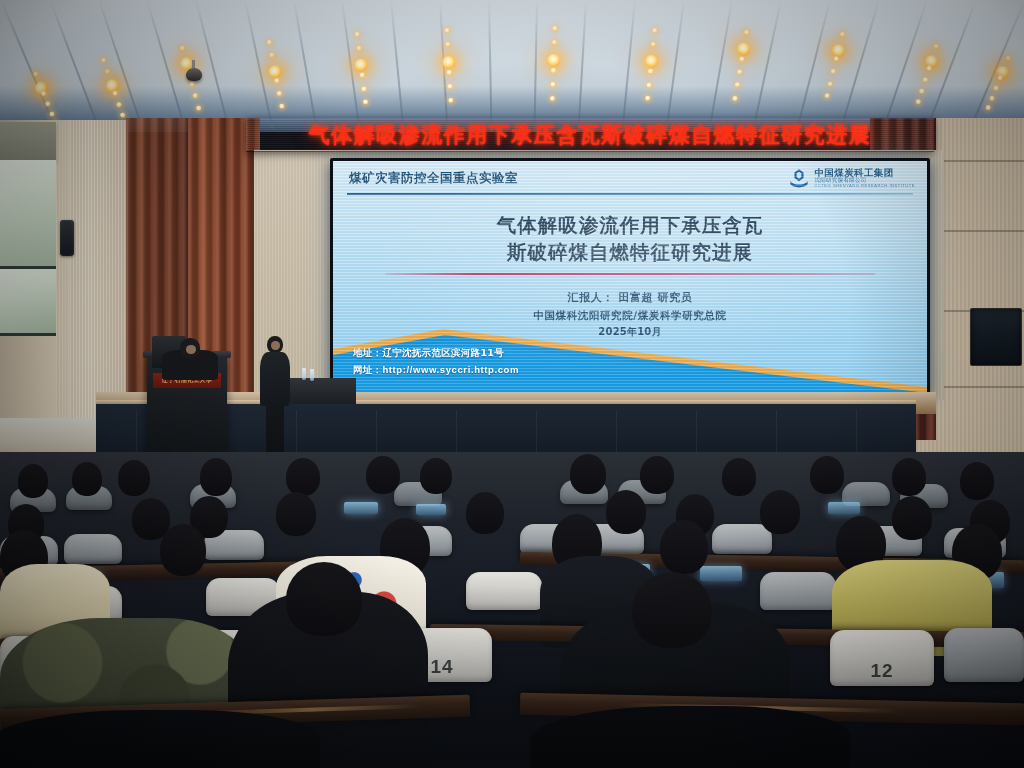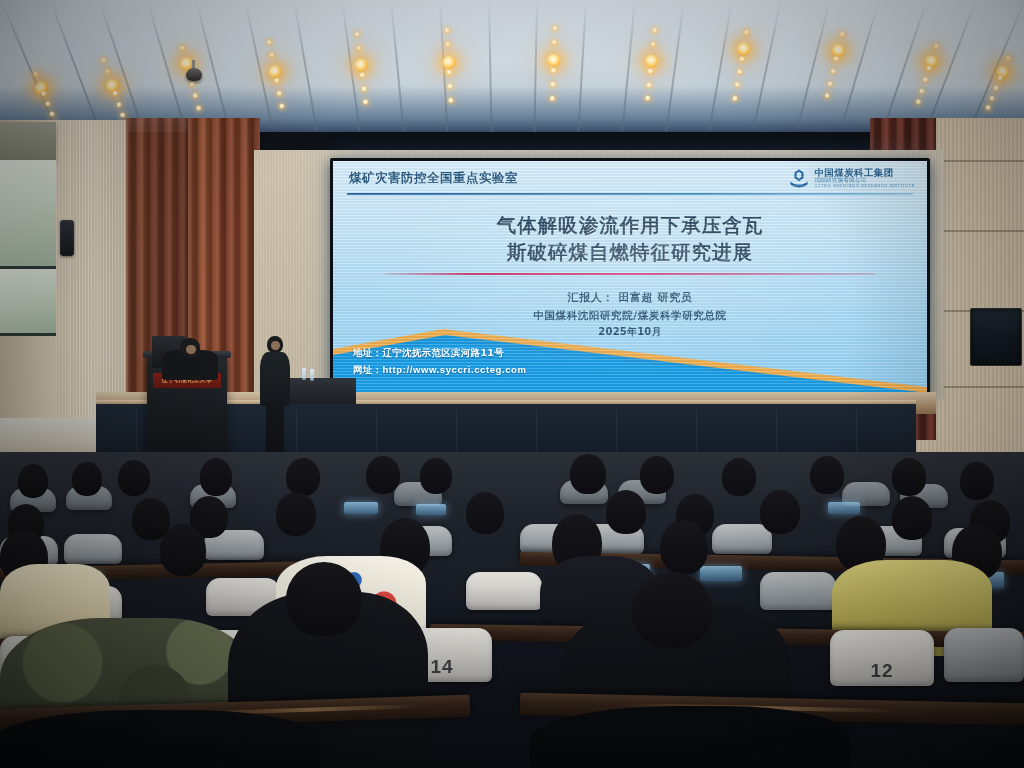--- a/index.html
+++ b/index.html
@@ -481,20 +481,23 @@
     <div class="spk-right" style="left:56px;top:190px;width:52px;height:58px;"></div>
   </div>
 
   <div class="curtain" style="left:188px;width:72px;height:320px;"></div>
   <div class="curtain curtain-right" style="right:88px;width:66px;height:322px;"></div>
   <div class="curtain" style="left:126px;width:62px;height:320px;opacity:.85;"></div>
 
   <div style="position:absolute;left:254px;top:150px;width:690px;height:250px;background:linear-gradient(180deg,#cfc4b0 0%,#c3b7a2 100%);"></div>
   <div class="panel-strip" style="left:254px;top:150px;width:690px;height:250px;opacity:.5;"></div>
 
+  <div class="led-banner">
+    <div class="led-text">气体解吸渗流作用下承压含瓦斯破碎煤自燃特征研究进展</div>
+  </div>
 
   <div class="screen-bezel">
     <div class="slide">
 
       <div class="slide-header">
         <div class="lab-name">煤矿灾害防控全国重点实验室</div>
         <div class="logo">
           <svg class="logo-mark" viewBox="0 0 24 22">
             <path d="M12 1.5 L17 5 L17 11 L12 14.5 L7 11 L7 5 Z" fill="#1a5e99"></path>
             <path d="M12 4 L14.6 5.9 L14.6 10 L12 11.9 L9.4 10 L9.4 5.9 Z" fill="#cfe6f5"></path>
@@ -527,21 +530,21 @@
           <polygon points="0,46 112,26 594,84 0,84" fill="#0d8fd8"></polygon>
           <polygon points="0,52 112,33 594,84 0,84" fill="#0f9ae4" opacity="0.75"></polygon>
         </svg>
       </div>
 
       <div class="contact">
         <div>
           <span>地址：</span><span>辽宁沈抚示范区滨河路11号</span>
         </div>
         <div>
-          <span>网址：</span><span class="url">http://www.syccri.ccteg.com</span>
+          <span>网址：</span><span class="url">http://www.syccri.http.com</span>
         </div>
       </div>
 
       <div class="slide-glow"></div>
     </div>
   </div>
 
   <div class="stage-floor"></div>
   <div class="stage-edge"></div>
   <div class="stage-front">

